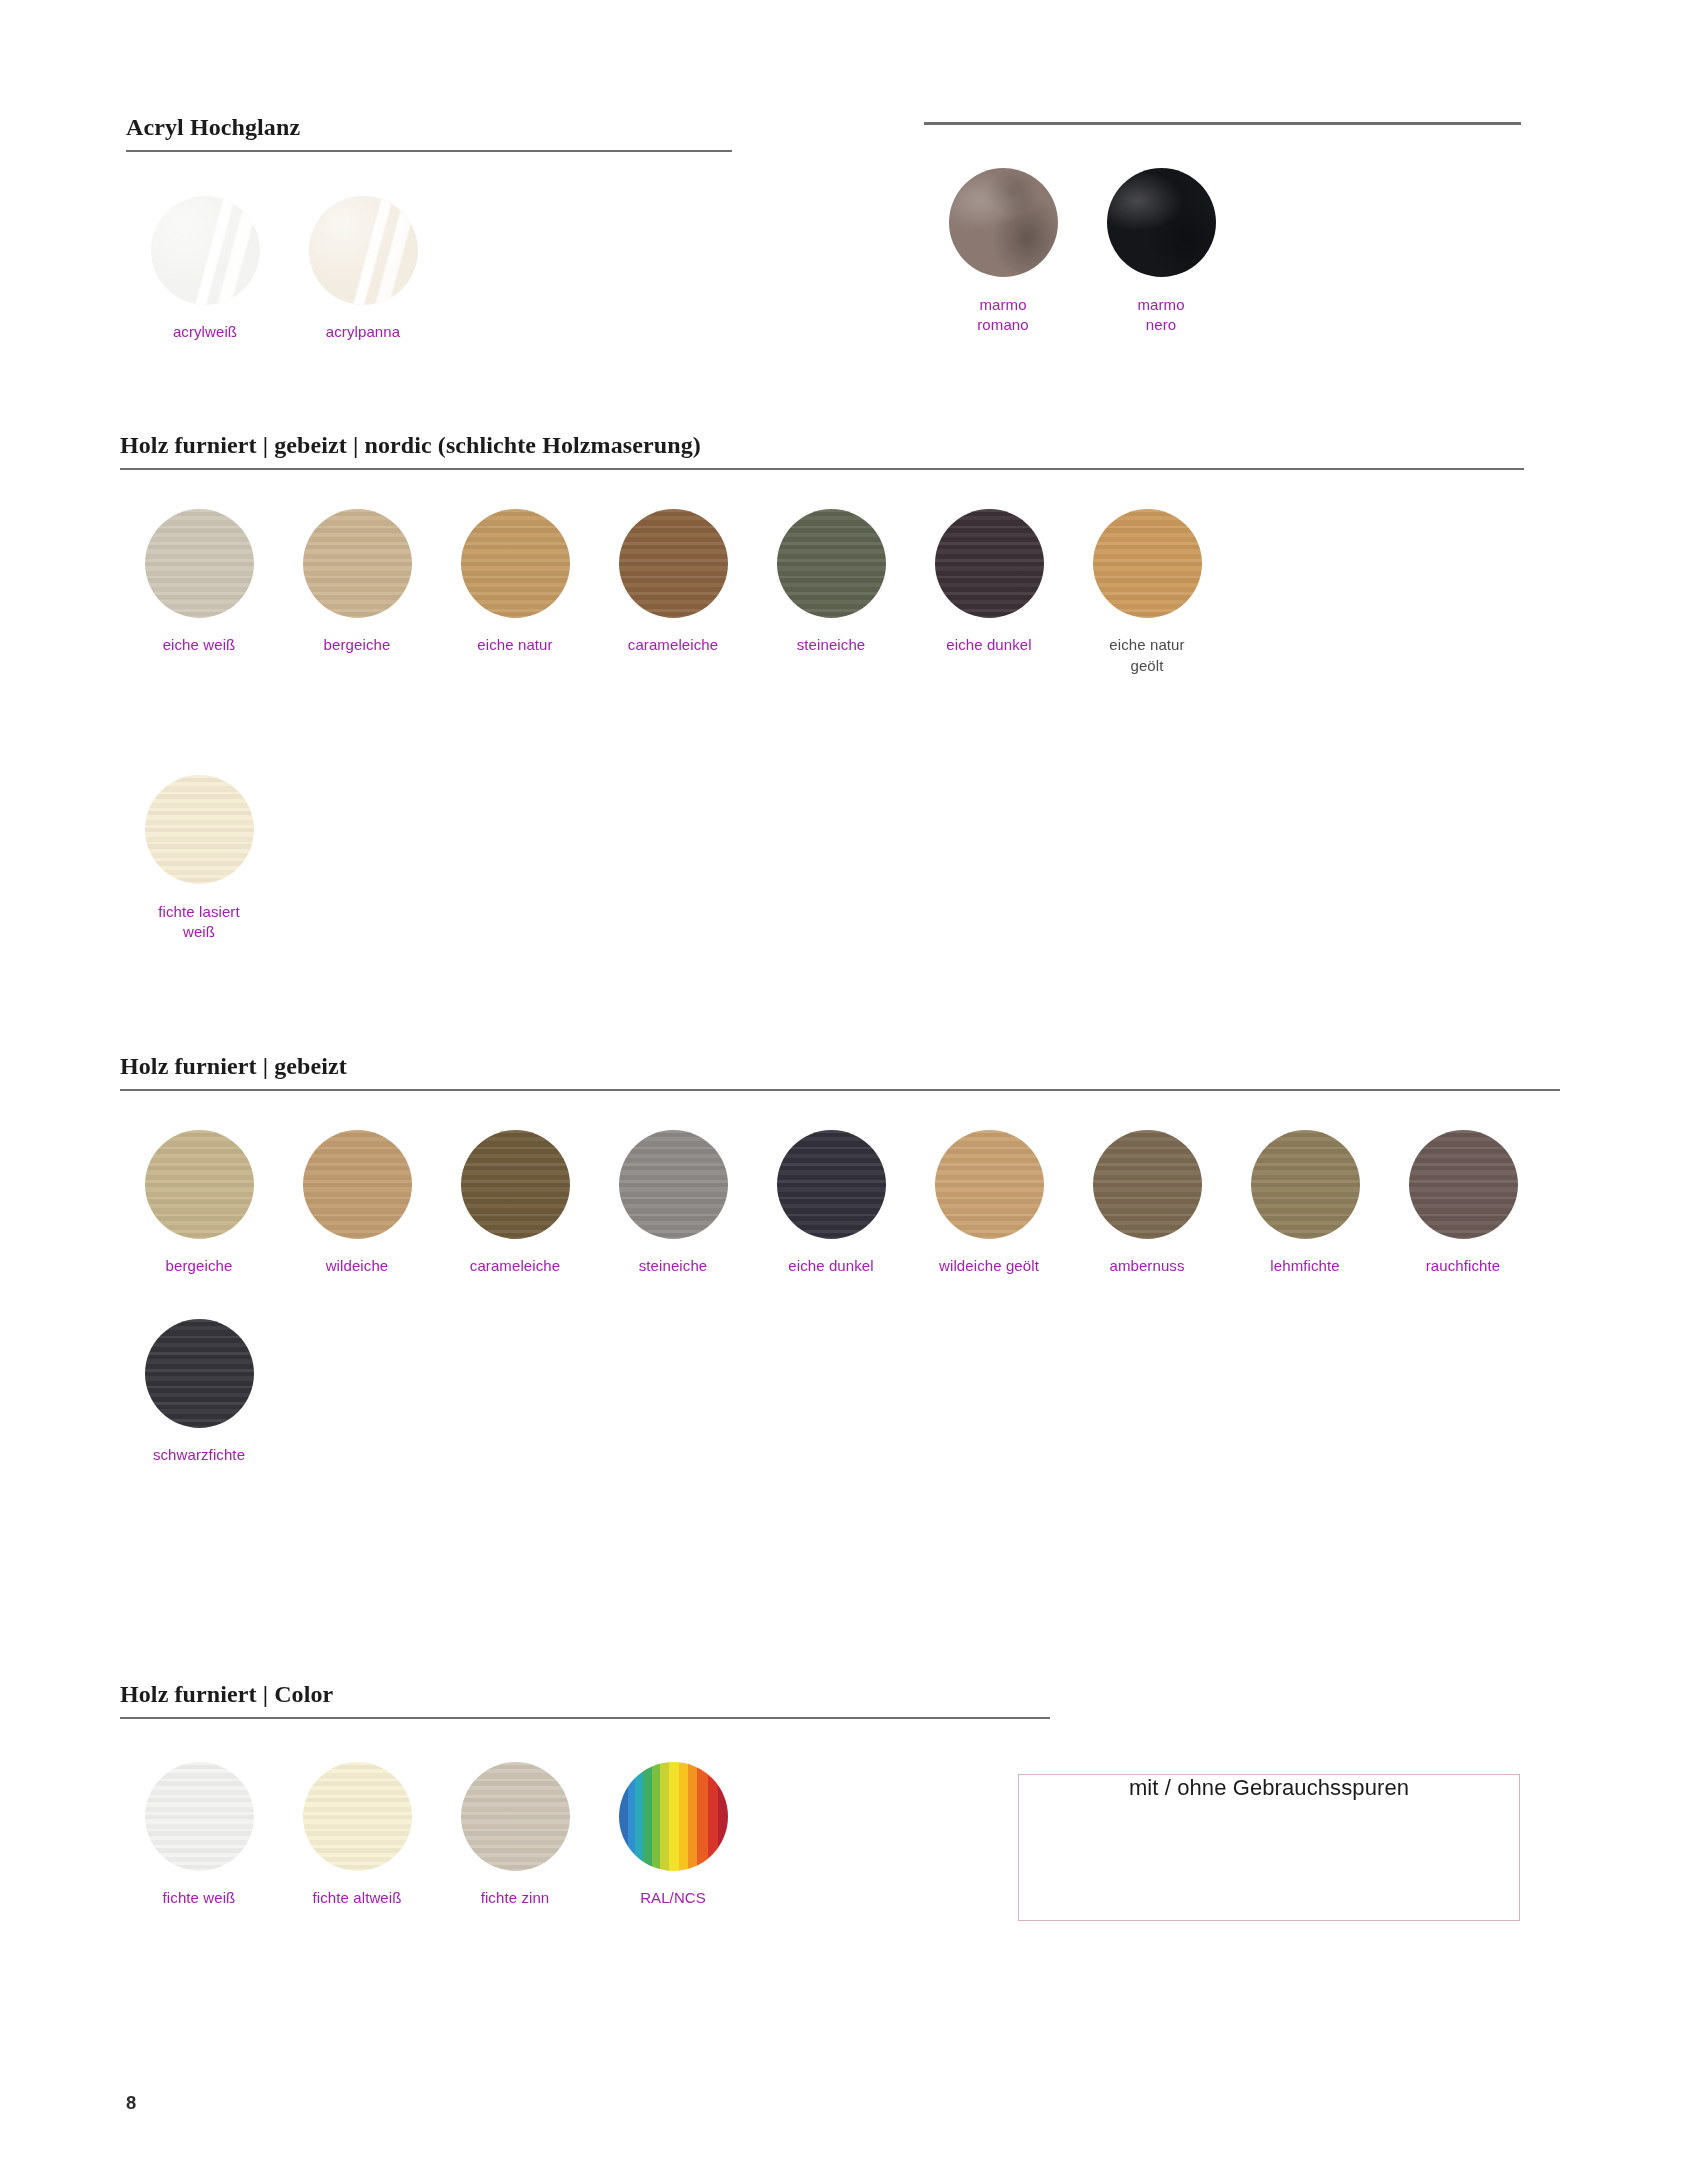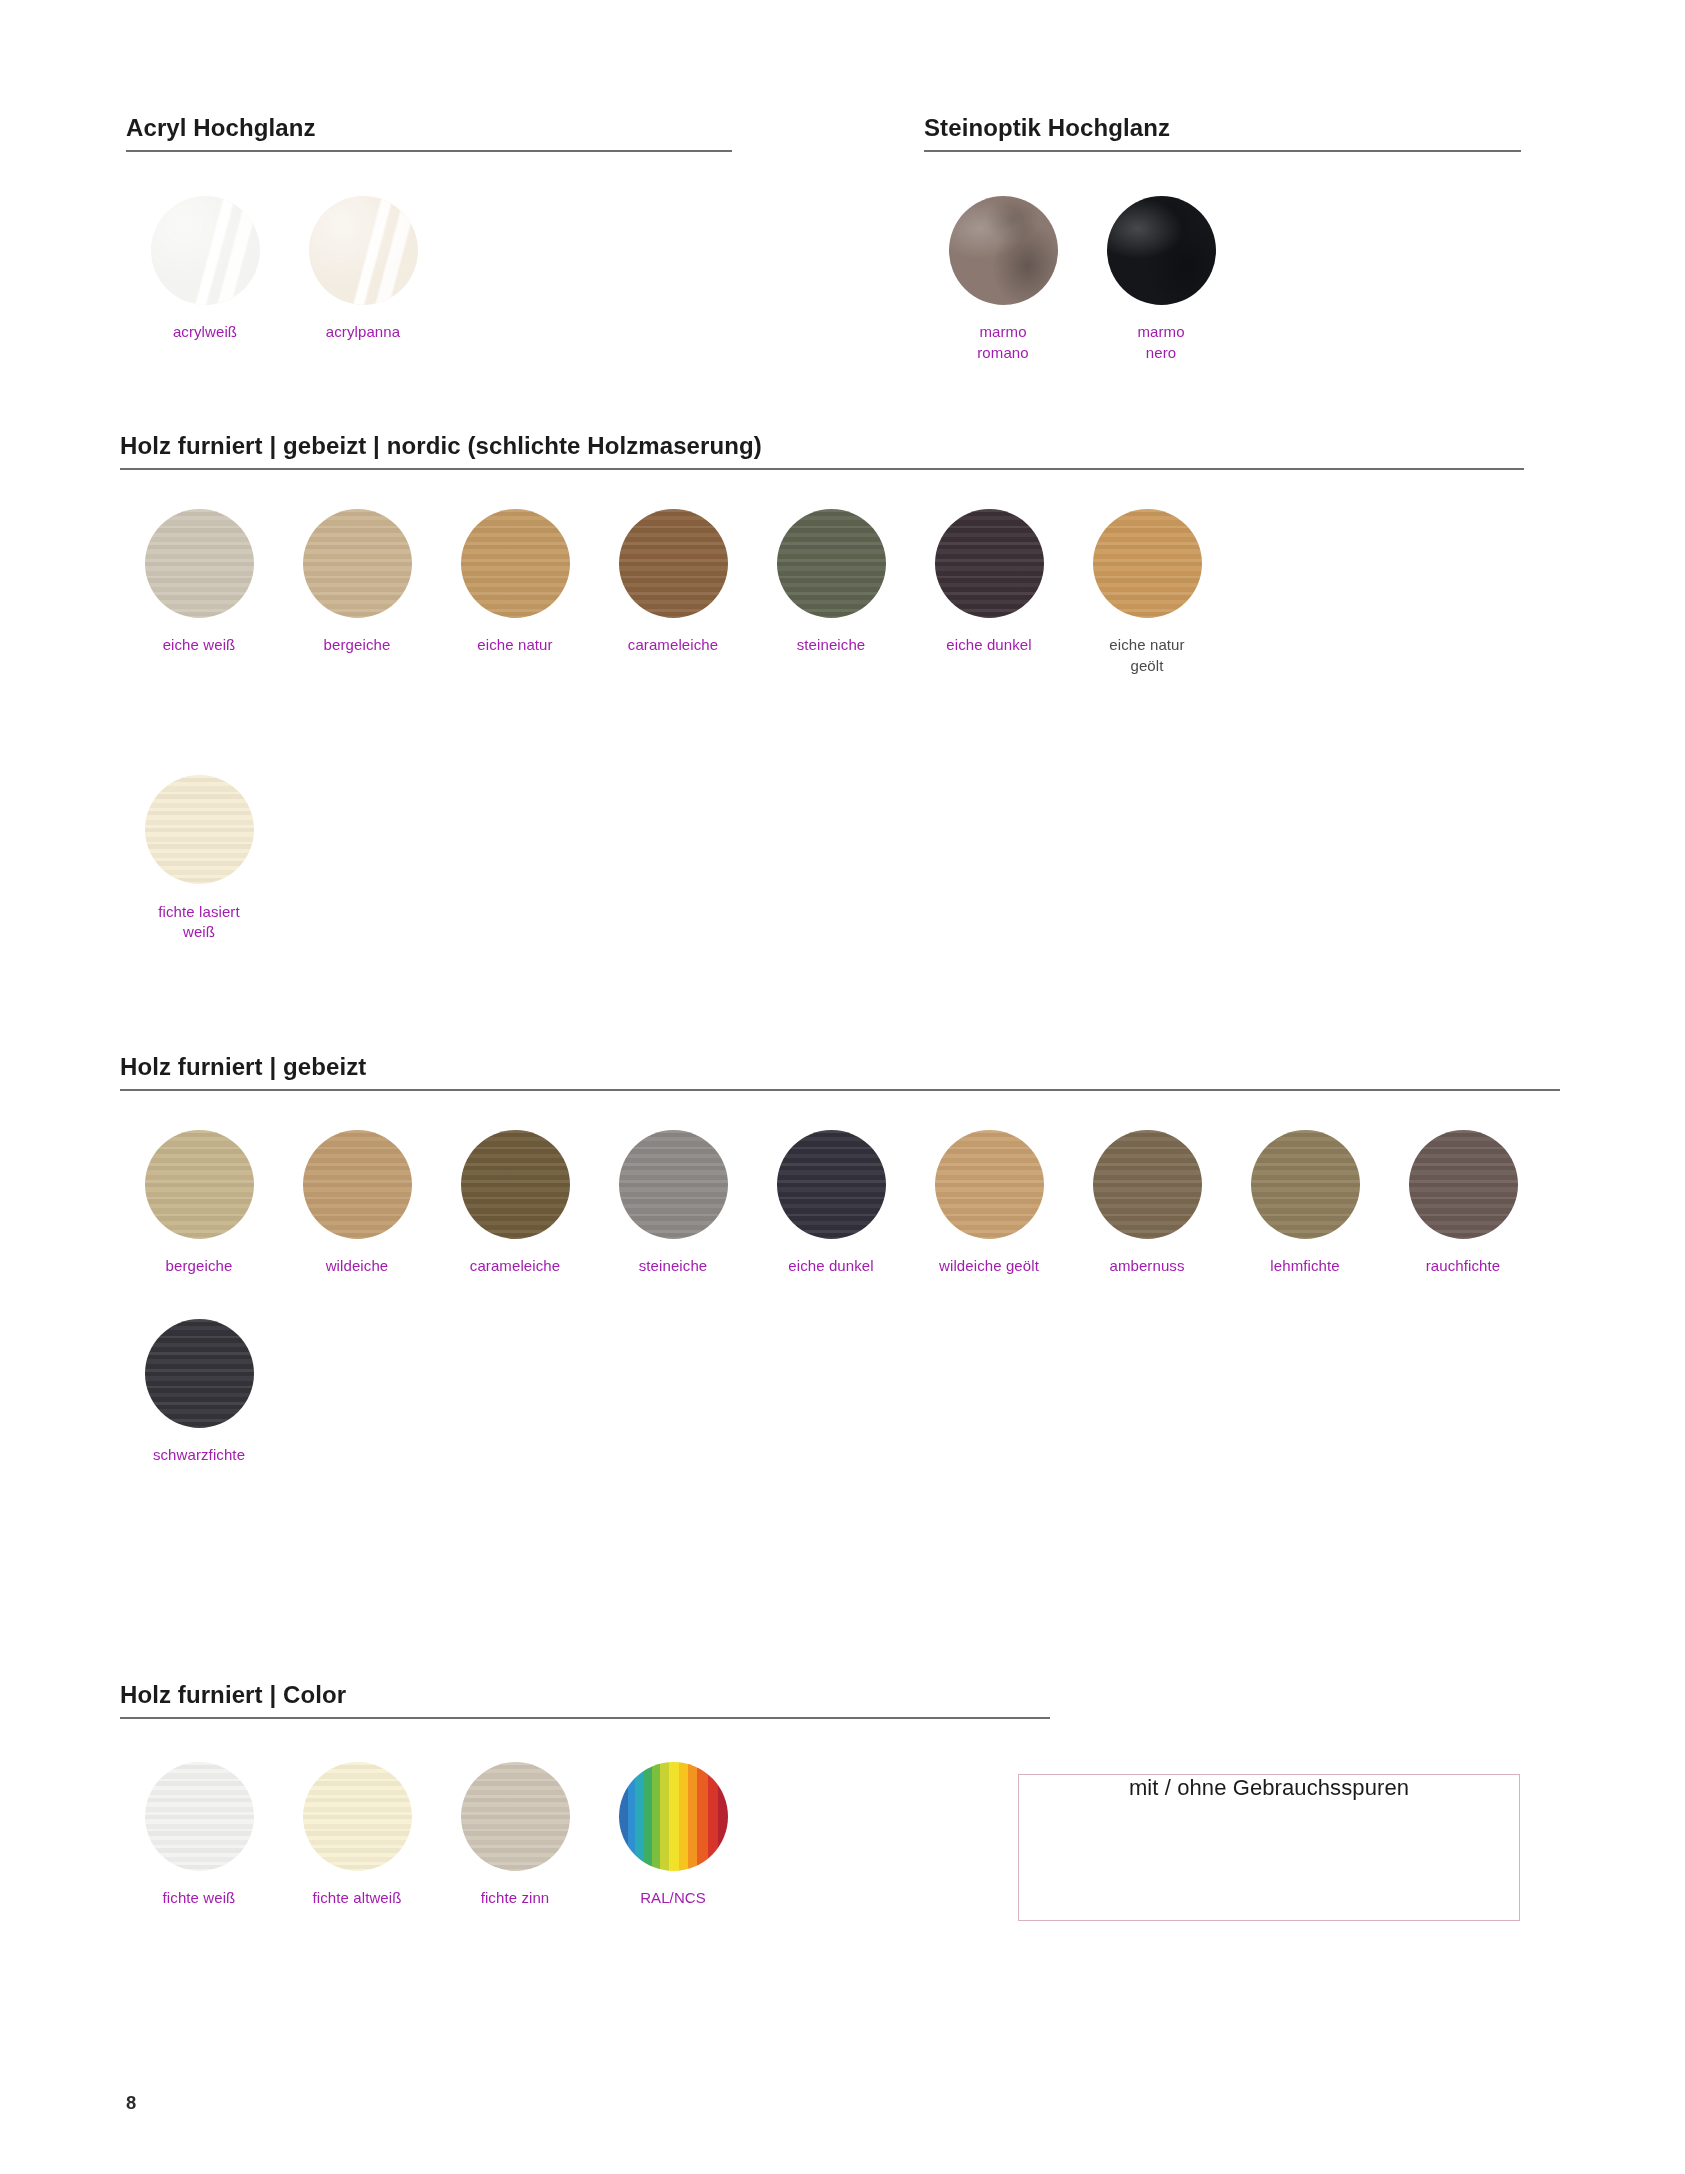--- a/index.html
+++ b/index.html
@@ -26,20 +26,21 @@
   }
 
   
   .section {
     position: absolute;
   }
   .sec-head {
     position: relative;
     margin: 0;
     padding: 0 0 10.5px 0;
+    font-family: Liberation Serif, serif;
   }
   .sec-title {
     display: block;
     font-size: 24px;
     font-weight: 700;
     color: #1b1b1b;
     letter-spacing: 0.1px;
     line-height: 1.15;
     white-space: nowrap;
   }
@@ -169,21 +170,20 @@
       </div>
       <div class="swatch-cell">
         <div class="chip gloss" style="background:#f3ece1;"></div>
         <div class="chip-label">acrylpanna</div>
       </div>
     </div>
   </div>
 
   <div class="section" style="left:924px; top:114px; width:597px;">
     <div class="sec-head">
-      <span class="sec-title">Steinoptik Hochglanz</span>
       <span class="sec-rule"></span>
     </div>
     <div class="swatch-row" style="margin-top:33px;">
       <div class="swatch-cell">
         <div class="chip stone" style="background:#8b7971;"></div>
         <div class="chip-label">marmo
 romano</div>
       </div>
       <div class="swatch-cell">
         <div class="chip stone" style="background:#15161a;"></div>

